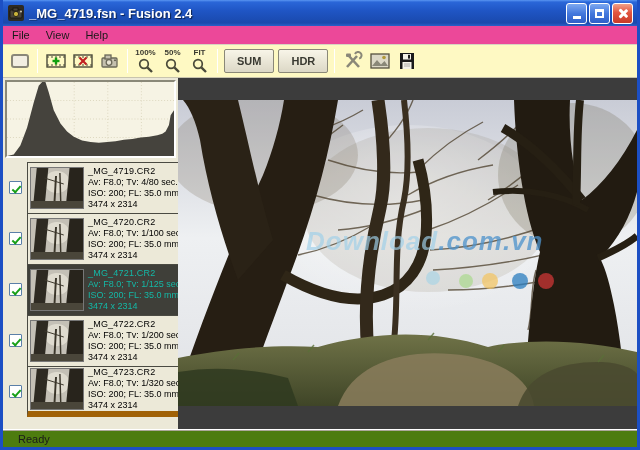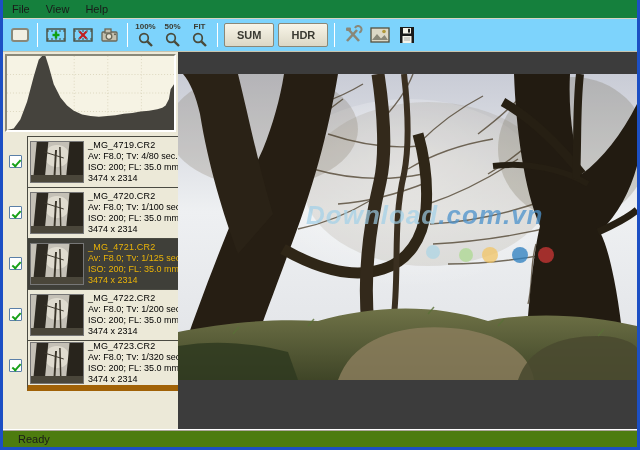--- a/index.html
+++ b/index.html
@@ -36,29 +36,29 @@
   .glyph-max { width:9px; height:9px; border:2px solid #fff; border-top-width:3px; }
   .glyph-close { position:relative; width:11px; height:11px; }
   .glyph-close:before,.glyph-close:after {
     content:""; position:absolute; left:4.5px; top:0; width:2.5px; height:11px; background:#fff; border-radius:1px;
   }
   .glyph-close:before { transform:rotate(45deg); }
   .glyph-close:after  { transform:rotate(-45deg); }
 
   
   .menubar {
-    height:19px; flex:0 0 19px; background:#15803d;
+    height:19px; flex:0 0 19px; background:#ec4899;
     display:flex; align-items:center; font-size:11px; color:#1a1a1a;
     border-bottom:1px solid #d8d4c0; padding-left:1px;
   }
   .menu-item { padding:2px 8px 3px 8px; cursor:default; }
 
   
   .toolbar {
-    height:33px; flex:0 0 33px; background:#7dd3fc;
+    height:33px; flex:0 0 33px; background:#fef9c3;
     display:flex; align-items:center; padding-left:3px;
     border-bottom:1px solid #c8c4ae;
   }
   .tbtn {
     height:27px; min-width:27px; display:flex; flex-direction:column;
     align-items:center; justify-content:center;
     border:1px solid transparent; border-radius:2px; background:transparent;
   }
   .tsep { width:1px; height:24px; background:#b4b09c; border-right:1px solid #fff; margin:0 4px; }
   .zoom-label { font-size:8px; font-weight:bold; color:#3a3a30; line-height:8px; margin-bottom:1px; }
@@ -92,21 +92,21 @@
   }
   .cb:checked:after {
     content:""; position:absolute; left:2px; top:4px; width:7px; height:3px;
     border-left:2px solid #18a018; border-bottom:2px solid #18a018; transform:rotate(-48deg);
   }
   .row-box {
     flex:1; height:51px; display:flex; align-items:center;
     border:1px solid #4a4a42; border-bottom:none; background:#ece9d8; padding:2px 2px;
   }
   .list-row:last-child .row-box { border-bottom:6px solid #a16207; }
-  .row-box.selected { background:#3f3f39; color:#eab308; }
+  .row-box.selected { background:#3f3f39; color:#14b8a6; }
   .thumb { width:54px; height:42px; flex:0 0 54px; margin-right:4px; border:1px solid #777; }
   .thumb svg { display:block; width:100%; height:100%; }
   .meta { font-size:9px; line-height:11px; color:inherit; white-space:nowrap; }
   .meta .fname { letter-spacing:.2px; }
 
   
   .canvas { flex:1; background:#3c3c3c; position:relative; overflow:hidden; }
   .photo { position:absolute; left:0; top:22px; width:100%; height:306px; }
 
   
@@ -115,20 +115,41 @@
     border-top:1px solid #fff; box-shadow:inset 0 1px 0 #aca899;
     display:flex; align-items:center; padding-left:15px;
     font-size:11px; color:#1a1a1a;
   }
 </style>
 </head>
 <body>
 
 <div class="window">
 
+  <div class="titlebar">
+    <svg class="app-icon" viewBox="0 0 16 16">
+      <rect x="0" y="0" width="16" height="16" rx="2" fill="#2e2a22"></rect>
+      <rect x="2" y="5" width="12" height="8" rx="1" fill="#4a443a" stroke="#14120e" stroke-width="0.8"></rect>
+      <rect x="5" y="3" width="5" height="3" fill="#4a443a" stroke="#14120e" stroke-width="0.8"></rect>
+      <circle cx="8" cy="9" r="2.6" fill="#c8b23c" stroke="#14120e" stroke-width="0.8"></circle>
+      <circle cx="13" cy="6.5" r="0.9" fill="#e0d8c0"></circle>
+    </svg>
+    <div class="title-text">_MG_4719.fsn - Fusion 2.4</div>
+    <div class="win-btns">
+      <div class="win-btn">
+          <div class="glyph-min"></div>
+        </div>
+      <div class="win-btn">
+          <div class="glyph-max"></div>
+        </div>
+      <div class="win-btn close">
+          <div class="glyph-close"></div>
+        </div>
+    </div>
+  </div>
 
   <div class="menubar">
     <div class="menu-item">File</div>
     <div class="menu-item">View</div>
     <div class="menu-item">Help</div>
   </div>
 
   <div class="toolbar">
     <div class="tbtn">
       <svg width="22" height="20" viewBox="0 0 22 20">

